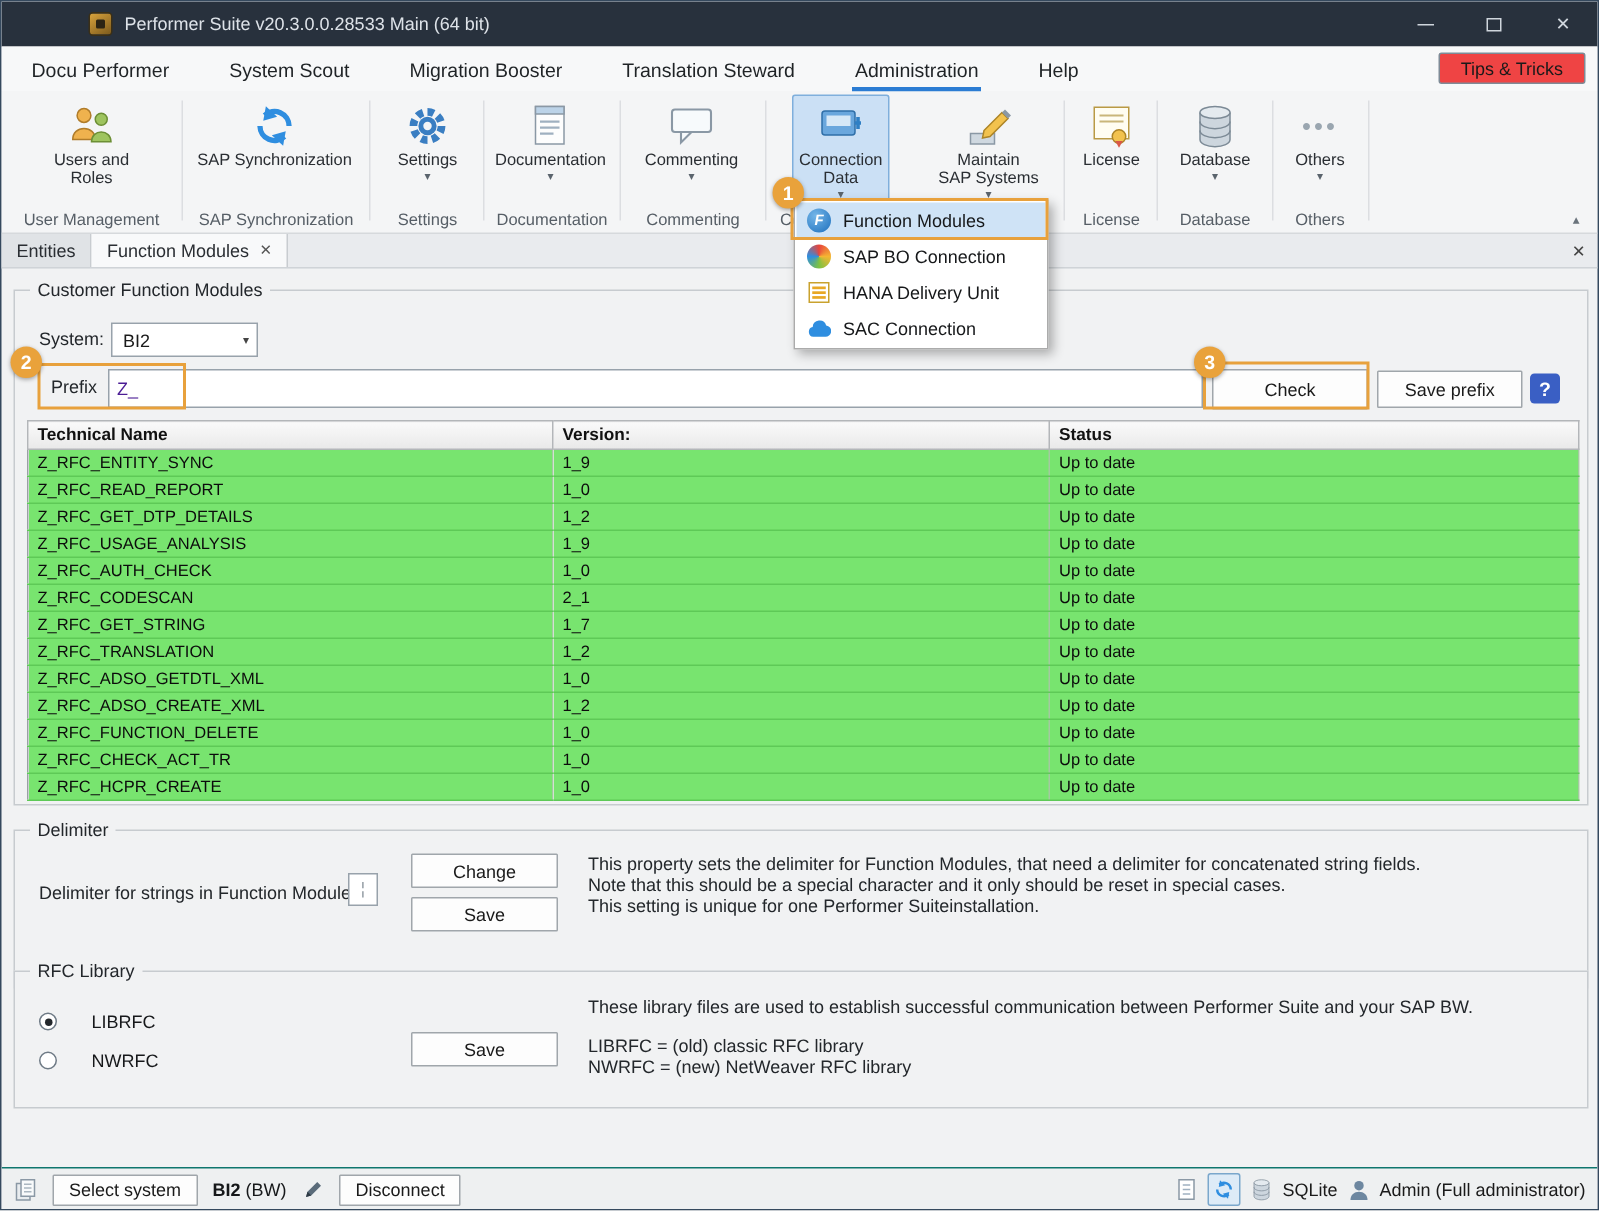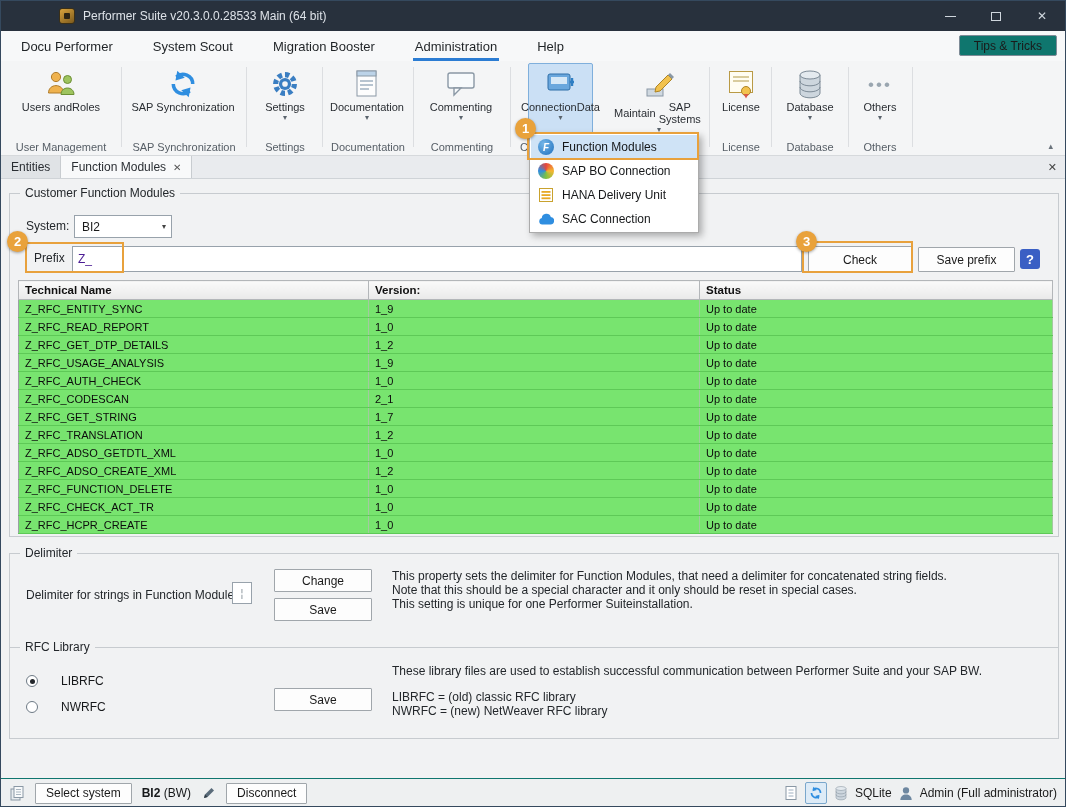--- a/index.html
+++ b/index.html
@@ -15,28 +15,28 @@
   .title-text { font-size:12px; color:#dde2e8; }
   .win-controls { position:absolute; right:0; top:0; height:30px; display:flex; }
   .win-btn { width:46px; height:30px; display:flex; align-items:center; justify-content:center; color:#cfd6dd; font-size:12px; cursor:default; }
   .glyph-min { width:11px; height:1px; background:#cfd6dd; display:inline-block; }
   .glyph-max { width:10px; height:9px; border:1px solid #cfd6dd; display:inline-block; }
 
   
   .ribbon-tabs { position:absolute; left:0; top:30px; width:100%; height:30px; background:#f7f8f9; display:flex; align-items:stretch; padding-left:18px; gap:36px; }
   .rtab { display:flex; align-items:center; font-size:13px; color:#1f2326; padding:0 2px; }
   .rtab.active { box-shadow:inset 0 -3px 0 #2b7cd3; }
-  .tips-btn { position:absolute; right:8px; top:4px; height:21px; padding:0 14px; background:#0f766e; border:1px solid #7e8b97; border-radius:2px; font-size:12px; display:flex; align-items:center; }
+  .tips-btn { position:absolute; right:8px; top:4px; height:21px; padding:0 14px; background:#ef4444; border:1px solid #7e8b97; border-radius:2px; font-size:12px; display:flex; align-items:center; }
 
   
   .ribbon { position:absolute; left:0; top:60px; width:100%; height:95px; background:#f4f5f6; border-bottom:1px solid #d6d9dc; }
   .rsep { position:absolute; top:6px; height:80px; width:1px; background:#dcdee1; }
   .rbtn { position:absolute; top:2px; height:74px; display:flex; flex-direction:column; align-items:center; border:1px solid transparent; border-radius:2px; }
   .rbtn .icon { height:34px; display:flex; align-items:center; justify-content:center; margin-top:3px; }
-  .rbtn .lbl { display:flex; flex-direction:row; align-items:center; font-size:11px; line-height:12px; color:#2a2e33; text-align:center; }
+  .rbtn .lbl { display:flex; flex-direction:column; align-items:center; font-size:11px; line-height:12px; color:#2a2e33; text-align:center; }
   .rbtn .dd { font-size:8px; color:#5a646d; line-height:8px; margin-top:1px; }
   .rbtn.pressed { background:#cbe0f5; border-color:#7fafdc; }
   .rgroup-label { position:absolute; top:79px; height:14px; font-size:11px; color:#565e66; text-align:center; line-height:14px; }
   .ribbon-collapse { position:absolute; right:12px; top:80px; font-size:9px; color:#6a737c; }
   .dots { font-size:17px; letter-spacing:2px; color:#9aa6b0; line-height:17px; }
 
   
   .menu { position:absolute; left:528px; top:132px; width:170px; background:#fff; border:1px solid #ababab; box-shadow:3px 3px 7px rgba(0,0,0,.3); z-index:50; padding:1px; }
   .menu-item { height:24px; display:flex; align-items:center; gap:8px; padding-left:7px; font-size:12px; color:#16181a; }
   .menu-item.selected { background:#cfe3f6; }
@@ -106,20 +106,21 @@
       <div class="win-btn">
           <span>✕</span>
         </div>
     </div>
   </div>
 
   <div class="ribbon-tabs">
     <div class="rtab">Docu Performer</div>
     <div class="rtab">System Scout</div>
     <div class="rtab">Migration Booster</div>
+    <div class="rtab">Translation Steward</div>
     <div class="rtab active">Administration</div>
     <div class="rtab">Help</div>
     <div class="tips-btn">Tips &amp; Tricks</div>
   </div>
 
   <div class="ribbon">
     <div class="rsep" style="left:120px"></div>
     <div class="rsep" style="left:245px"></div>
     <div class="rsep" style="left:321px"></div>
     <div class="rsep" style="left:412px"></div>

